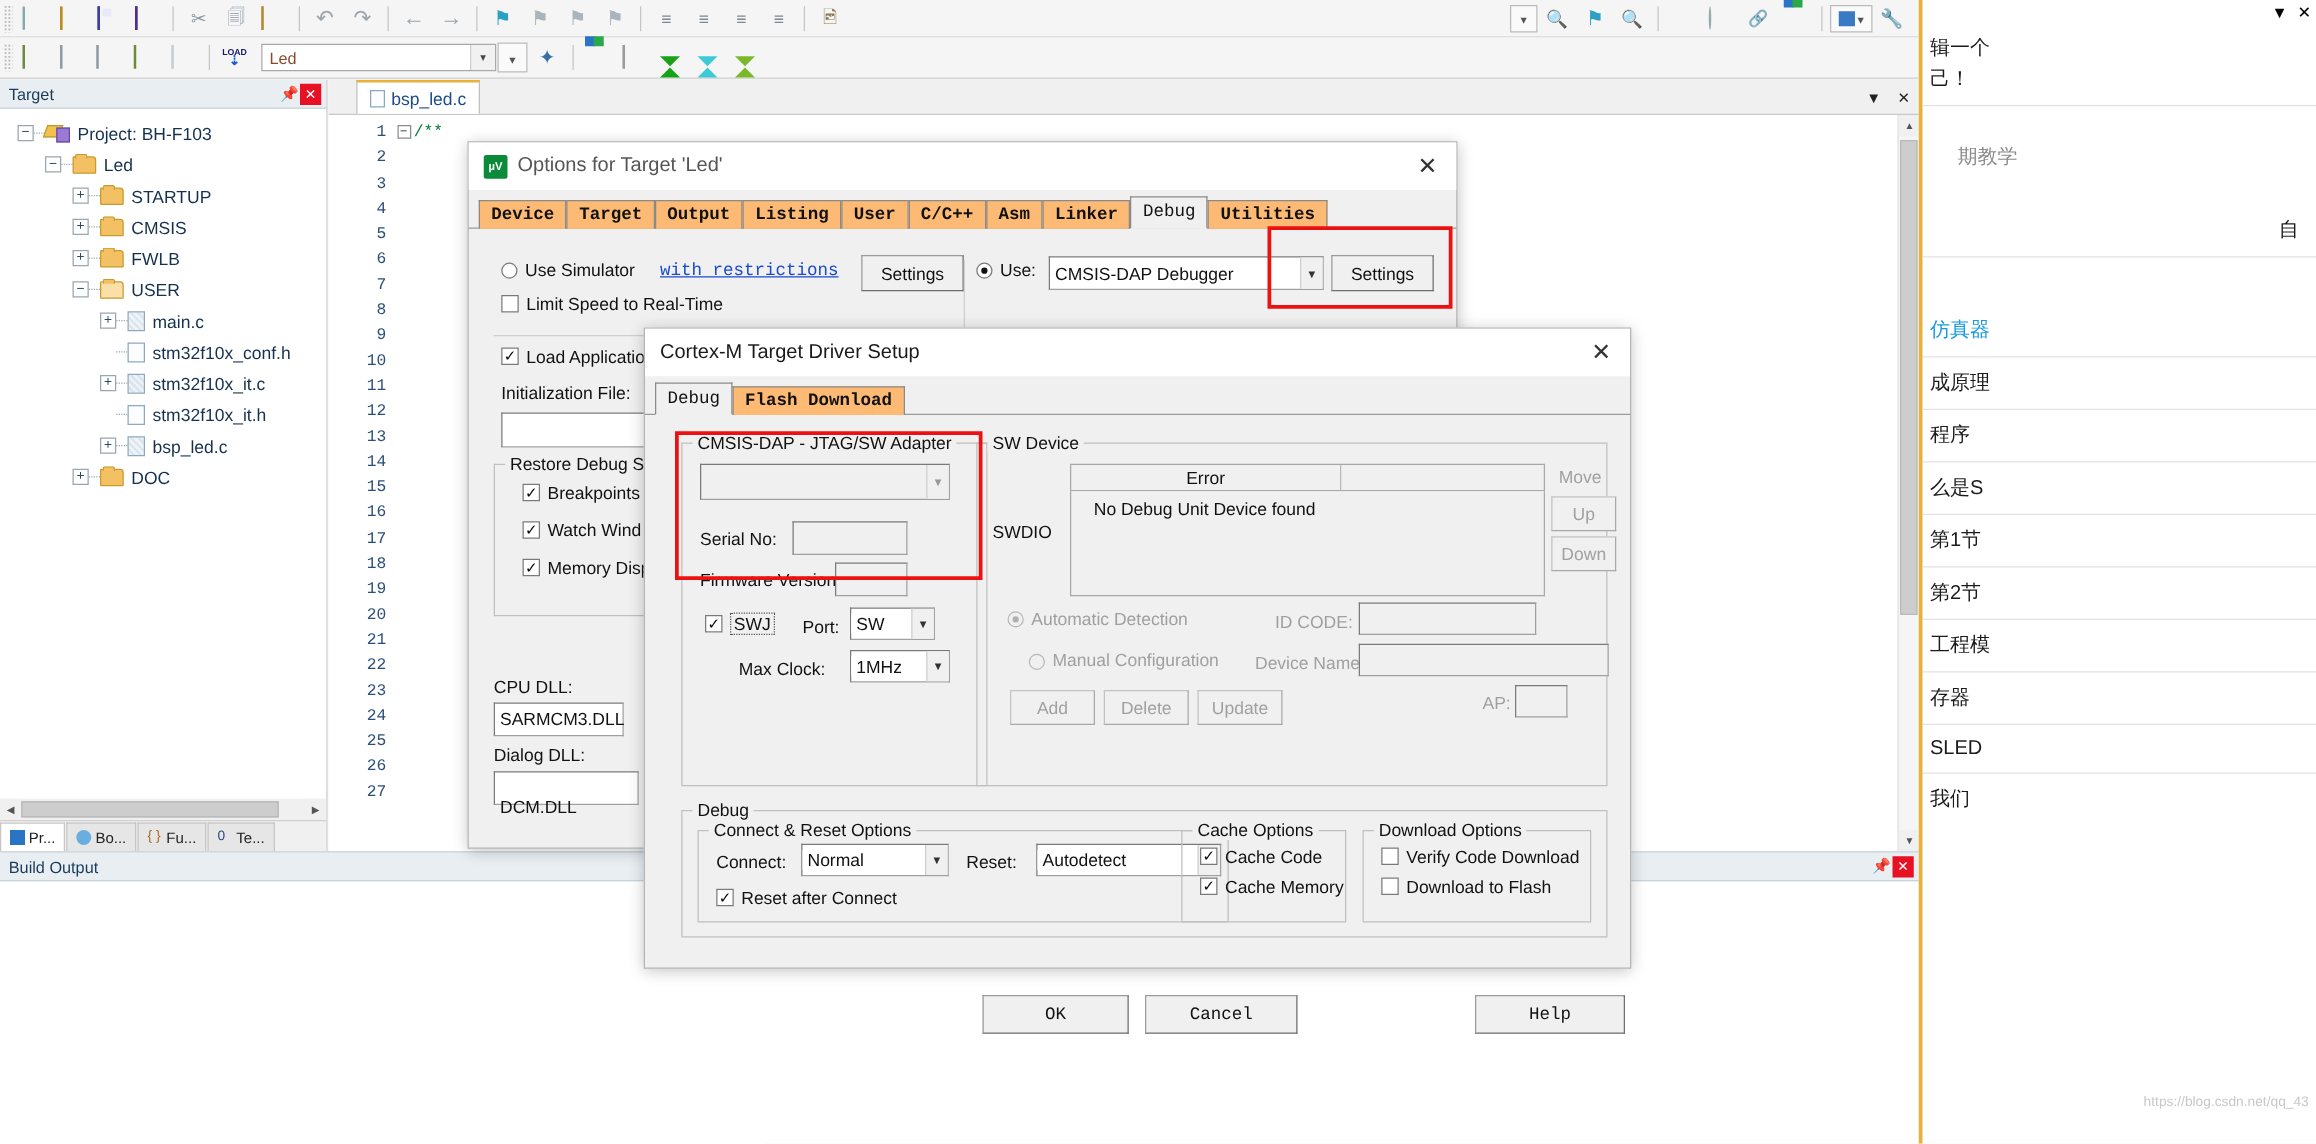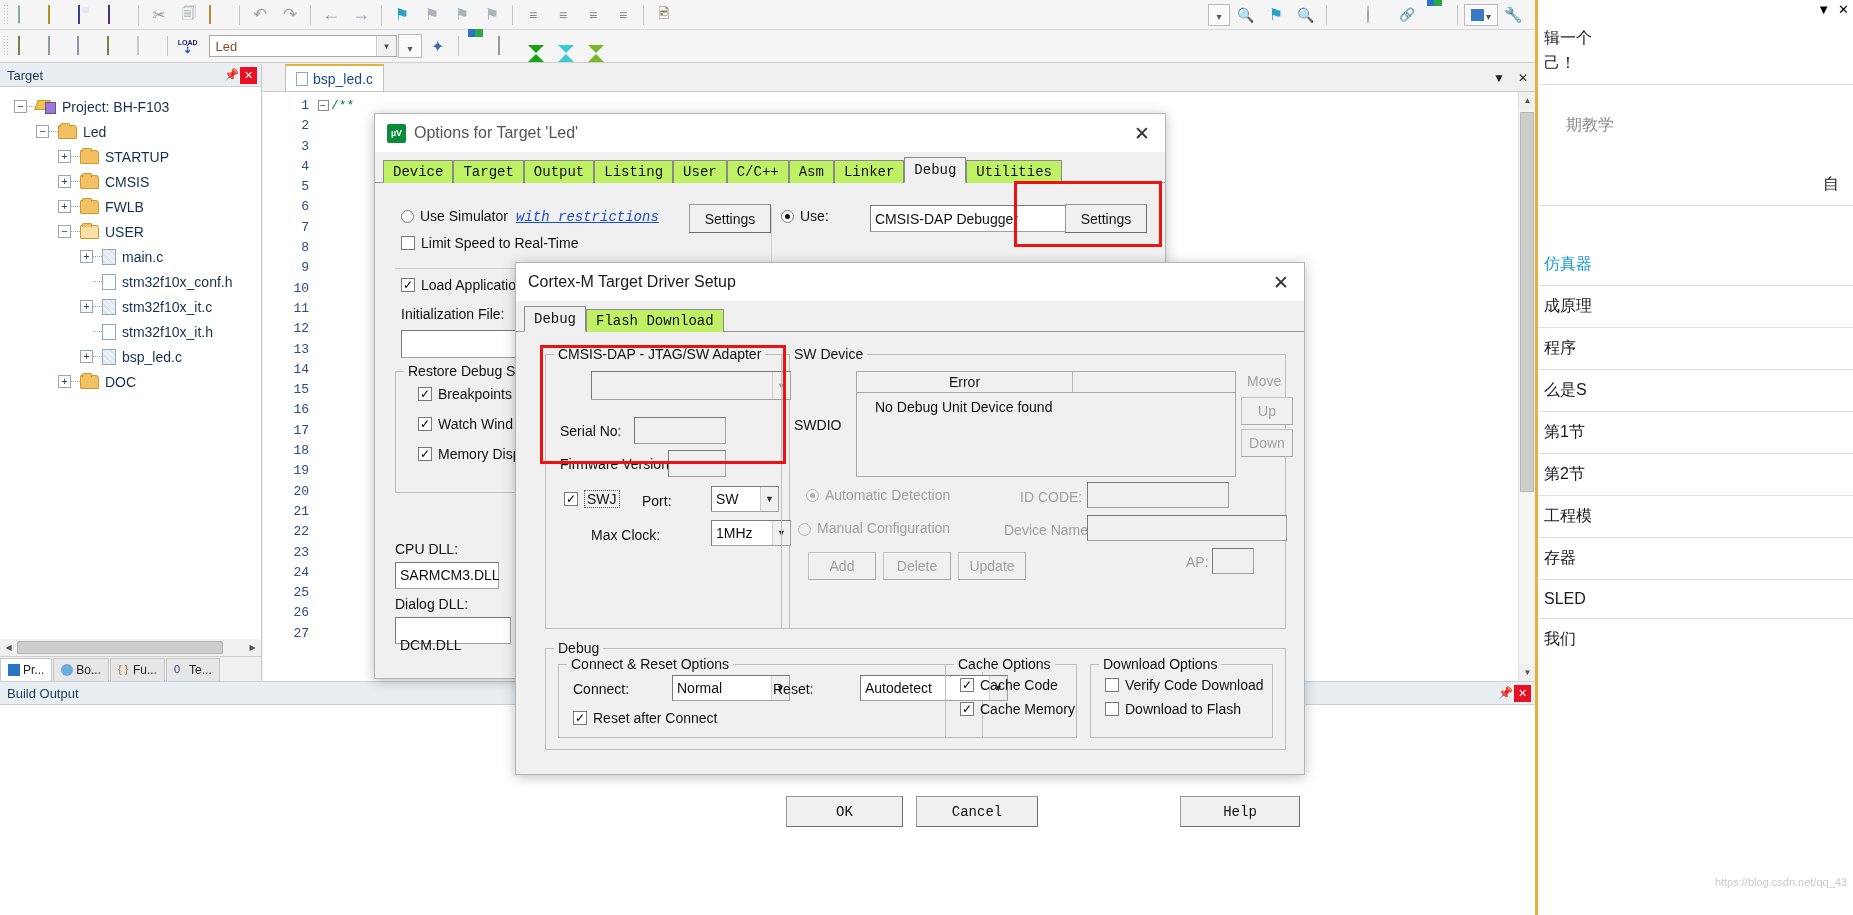--- a/index.html
+++ b/index.html
@@ -179,35 +179,35 @@
     font-size:19px; color:#333; font-weight:300; }
   .keil-ico { width:19px;height:19px;background:#0b8a3a;color:#fff;font-size:9px;font-weight:bold;
     display:flex;align-items:center;justify-content:center;margin-right:8px;border-radius:2px;}
 
   
   .tabstrip { display:flex; align-items:flex-end; height:25px; padding-left:8px;
     border-bottom:1px solid #9a9a9a; margin-top:6px; }
   .ctab { height:23px; padding:0 9px; display:flex; align-items:center;
     font-family:"Liberation Mono", monospace; font-size:14px; color:#111;
     border-left:1px solid #8a8a8a; border-top:1px solid #8a8a8a; border-right:1px solid #8a8a8a;
-    background:#bef264; position:relative; top:1px; }
+    background:#fdba74; position:relative; top:1px;font-weight:bold; }
   .ctab.sel { background:#f0f0f0; height:26px; border-bottom:1px solid #f0f0f0; font-weight:normal; }
 
   
   .grp { position:absolute; border:1px solid #bfbfbf; }
   .grp > .lg { position:absolute; top:-9px; left:8px; background:#f0f0f0; padding:0 4px;
     font-size:14px; color:#111; white-space:nowrap; }
 
   .lab { position:absolute; font-size:14px; color:#111; white-space:nowrap; }
   .lab.dis { color:#a0a0a0; }
   .fld { position:absolute; background:#f0f0f0; border:1px solid #a0a0a0;
     border-top-color:#7a7a7a; border-left-color:#7a7a7a; }
   .fld.white { background:#fff; }
   .combo { position:absolute; background:#f0f0f0; border:1px solid #a0a0a0;
-    border-top-color:#7a7a7a; border-left-color:#7a7a7a; display:flex; align-items:center;margin-left:31px; }
+    border-top-color:#7a7a7a; border-left-color:#7a7a7a; display:flex; align-items:center; }
   .combo .v { flex:1; padding-left:4px; font-size:14px; color:#111; }
   .combo .ar { width:18px; height:100%; background:#f0f0f0; border-left:1px solid #cfcfcf;
     display:flex; align-items:center; justify-content:center; font-size:9px; color:#333; }
   .combo.white { background:#fff; }
   .combo.white .v { background:#fff; }
 
   .cbox { position:absolute; display:flex; align-items:center; gap:6px; font-size:14px; color:#111; white-space:nowrap;}
   .cbox .bx { width:14px; height:14px; background:#fff; border:1px solid #7a7a7a;
     display:flex; align-items:center; justify-content:center; font-size:12px; line-height:12px; color:#000; flex:none;}
   .rad { position:absolute; display:flex; align-items:center; gap:6px; font-size:14px; color:#111; white-space:nowrap;}
@@ -593,21 +593,21 @@
         <div class="ctab">Linker</div>
         <div class="ctab sel">Debug</div>
         <div class="ctab">Utilities</div>
       </div>
 
     <div style="position:absolute; left:0; top:94px; right:0; bottom:0;">
       <div class="rad" style="left:26px; top:0px;">
         <span class="rd"></span>
         <span>Use Simulator</span>
       </div>
-      <a class="link" style="position:absolute; left:141px; top:1px;font-style:italic;">with restrictions</a>
+      <a class="link" style="position:absolute; left:153px; top:1px;">with restrictions</a>
       <div class="btn" style="left:314px; top:-4px; width:82px; height:29px;">Settings</div>
 
       <div class="cbox" style="left:26px; top:27px;">
         <span class="bx"></span>
         <span>Limit Speed to Real-Time</span>
       </div>
 
       <div style="position:absolute; left:396px; top:0; width:1px; height:56px; background:#cfcfcf;"></div>
 
       <div class="rad" style="left:406px; top:0px;">
@@ -736,21 +736,21 @@
 
         <div class="rad dis" style="left:24px; top:132px;">
           <span class="rd">
               <i></i>
             </span>
           <span>Automatic Detection</span>
         </div>
         <div class="lab dis" style="left:238px; top:134px;">ID CODE:</div>
         <div class="fld" style="left:305px; top:127px; width:142px; height:26px;"></div>
 
-        <div class="rad dis" style="left:16px; top:165px;align-items:flex-end;">
+        <div class="rad dis" style="left:41px; top:165px;align-items:flex-end;">
           <span class="rd"></span>
           <span>Manual Configuration</span>
         </div>
         <div class="lab dis" style="left:222px; top:167px;">Device Name:</div>
         <div class="fld" style="left:305px; top:160px; width:200px; height:26px;"></div>
 
         <div class="btn dis" style="left:26px; top:197px; width:68px; height:28px;">Add</div>
         <div class="btn dis" style="left:101px; top:197px; width:68px; height:28px;">Delete</div>
         <div class="btn dis" style="left:176px; top:197px; width:68px; height:28px;">Update</div>
         <div class="lab dis" style="left:404px; top:199px;">AP:</div>

